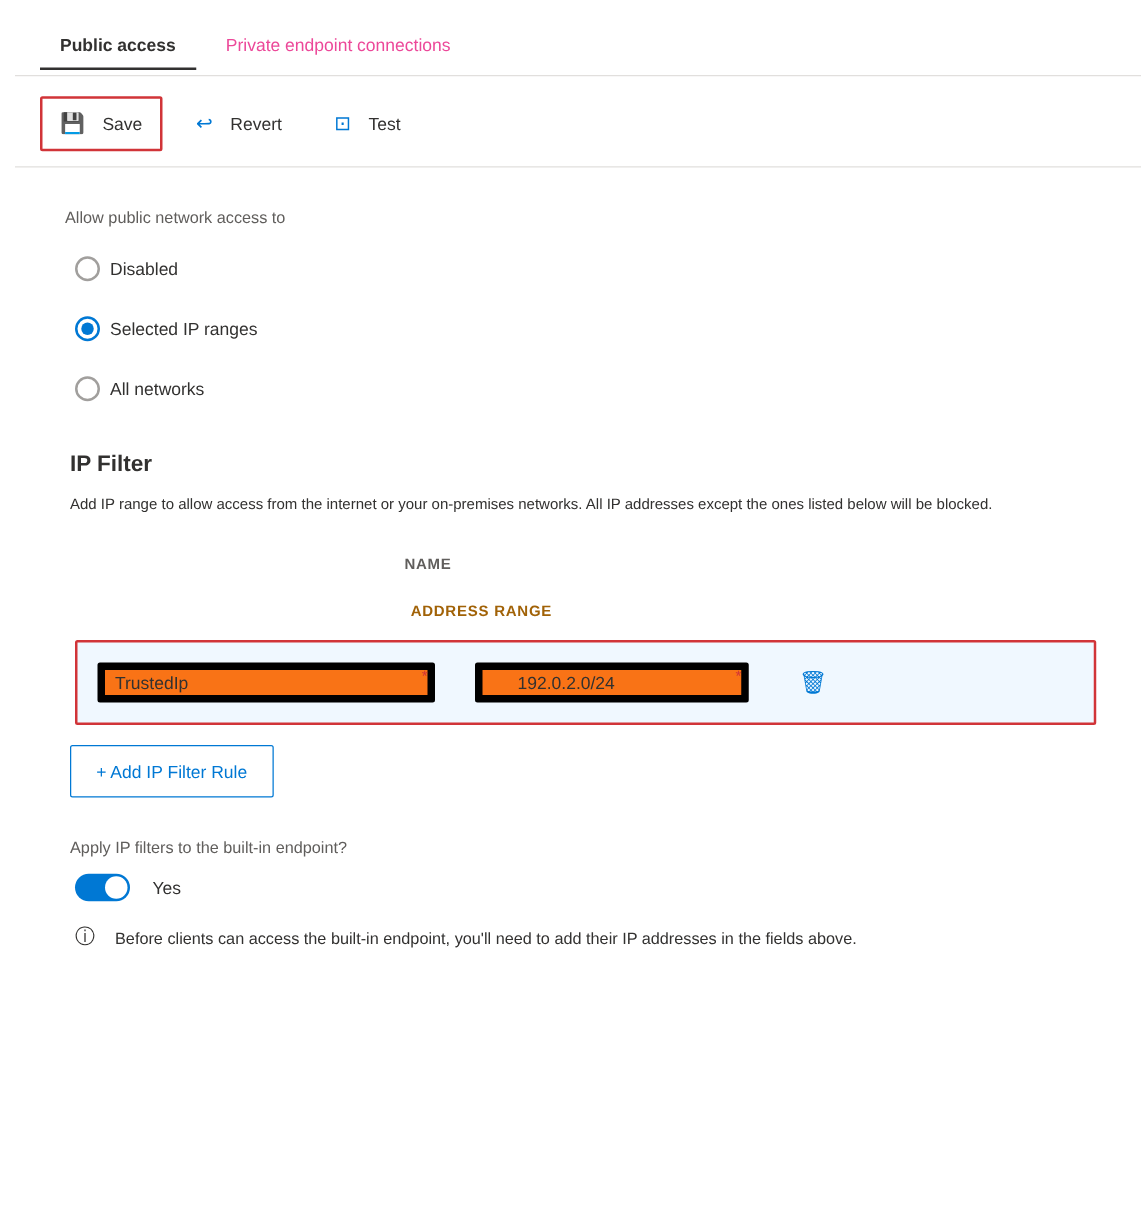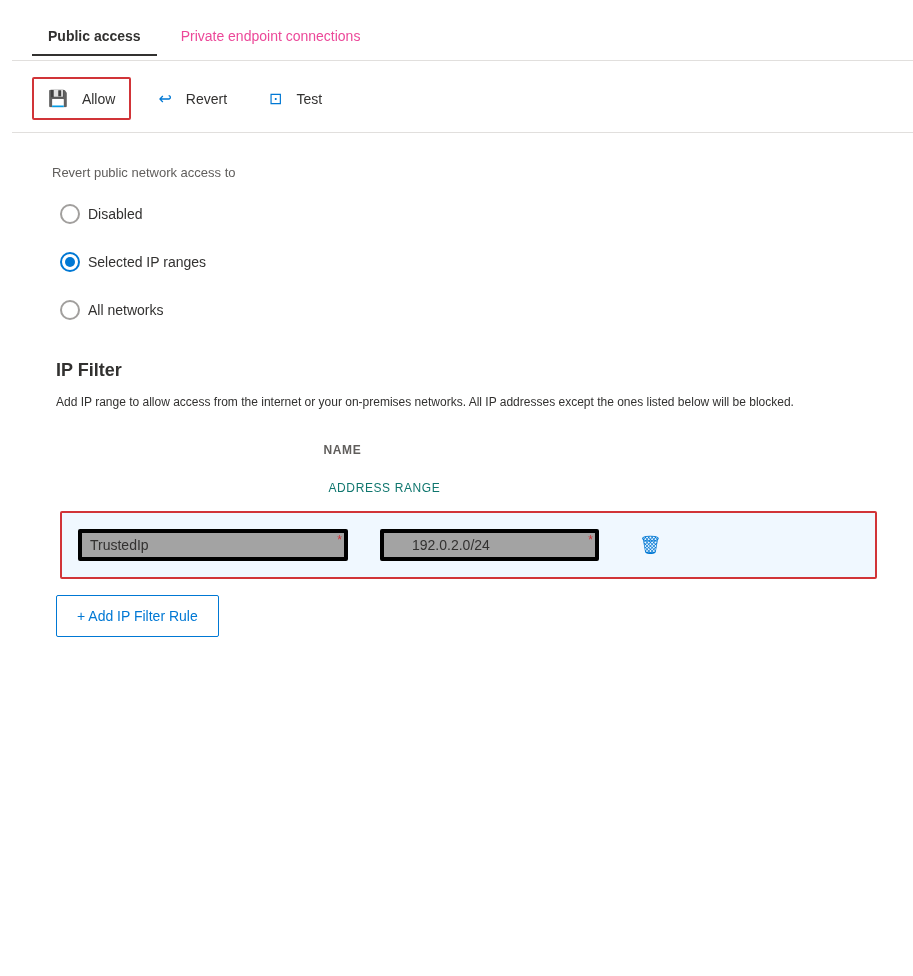--- a/index.html
+++ b/index.html
@@ -140,22 +140,22 @@
       width: 290px;
       font-size: 12px;
       font-weight: 600;
       color: #605e5c;
       text-transform: uppercase;
       letter-spacing: 0.05em;
     }
     .col-range-header {
       width: 280px;
       font-size: 12px;
-      font-weight: 400;
-      color: #0f766e;
+      font-weight: 700;
+      color: #a16207;
       text-transform: uppercase;
       letter-spacing: 0.05em;
     }
 
     .ip-table-row {
       display: flex;
       align-items: center;
       gap: 16px;
       padding: 8px 0;
       background: #f0f8ff;
@@ -170,26 +170,26 @@
     .field-wrapper .required-star {
       position: absolute;
       top: 4px;
       right: 6px;
       color: #d13438;
       font-size: 12px;
     }
 
     .ip-input {
       height: 32px;
-      border: 4px solid #000000;
+      border: 6px solid #000000;
       border-radius: 2px;
       padding: 0 20px 0 8px;
       font-size: 14px;
       color: #323130;
-      background: #a3a3a3;
+      background: #f97316;
       outline: none;
     }
     .col-name-input { width: 270px; }
     .col-range-input { width: 219px; padding-left: 28px; }
 
     .delete-btn {
       background: none;
       border: none;
       cursor: pointer;
       padding: 4px 8px;
@@ -274,35 +274,35 @@
 <body>
 
 <div class="tabs">
   <div class="tab active">Public access</div>
   <div class="tab">Private endpoint connections</div>
 </div>
 
 <div class="toolbar">
   <button class="toolbar-btn save-btn">
     <span class="btn-icon">💾</span>
-    <span>Allow</span>
+    <span>Save</span>
   </button>
   <button class="toolbar-btn">
     <span class="btn-icon">↩</span>
     <span>Revert</span>
   </button>
   <button class="toolbar-btn">
     <span class="btn-icon">⊡</span>
     <span>Test</span>
   </button>
 </div>
 
 <div class="content">
 
-  <div class="section-label">Revert public network access to</div>
+  <div class="section-label">Allow public network access to</div>
 
   <div class="radio-group">
 
     <label class="radio-item">
       <div class="radio-circle"></div>
       <span class="radio-label">Disabled</span>
     </label>
 
     <label class="radio-item">
       <div class="radio-circle checked"></div>
@@ -344,14 +344,29 @@
       </div>
 
     </div>
 
     <button class="add-rule-btn">
       <span>+ Add IP Filter Rule</span>
     </button>
 
   </div>
 
+  <div class="toggle-section">
+
+    <div class="toggle-label-text">Apply IP filters to the built-in endpoint?</div>
+
+    <div class="toggle-row">
+      <div class="toggle-switch"></div>
+      <span class="toggle-value">Yes</span>
+    </div>
+
+    <div class="info-row">
+      <span class="info-icon">ⓘ</span>
+      <span>Before clients can access the built-in endpoint, you'll need to add their IP addresses in the fields above.</span>
+    </div>
+
+  </div>
 
 </div>
 
 </body></html>

